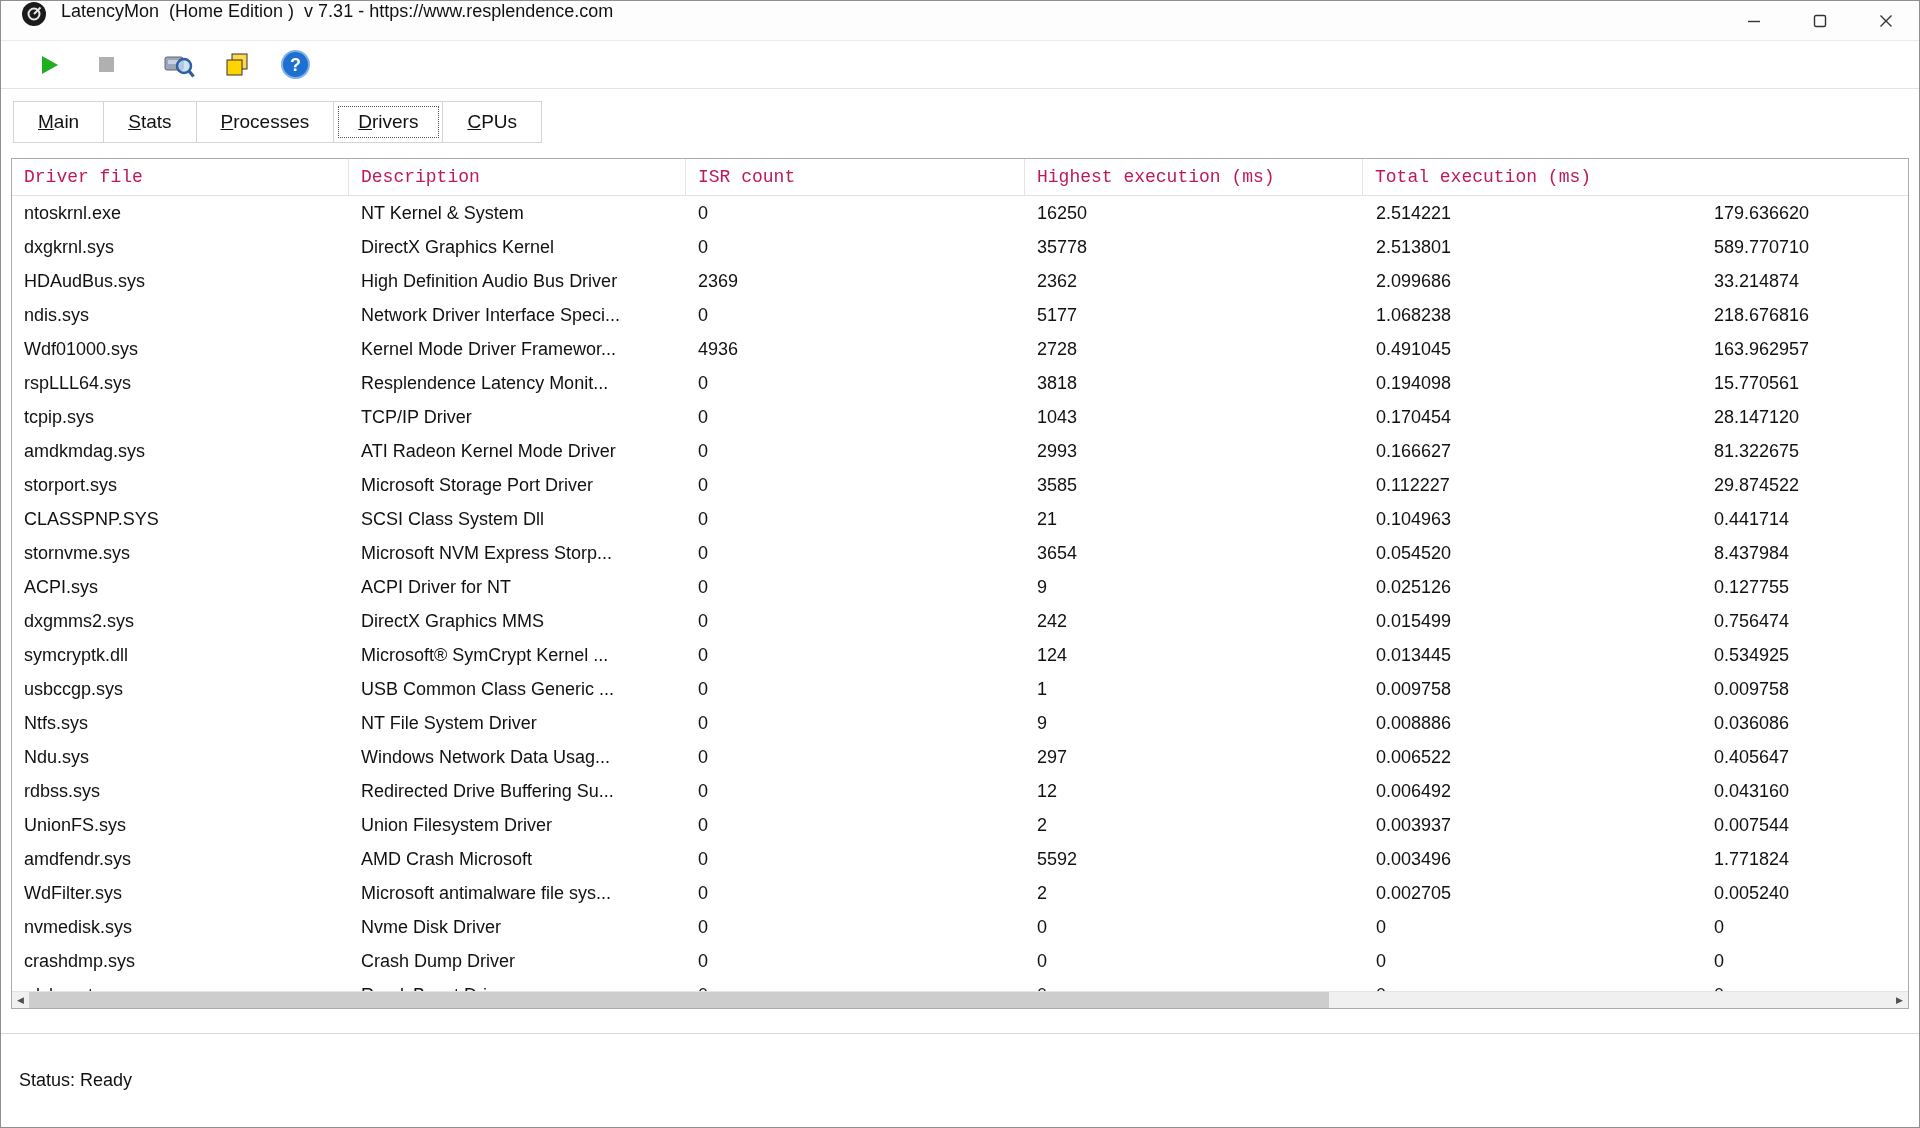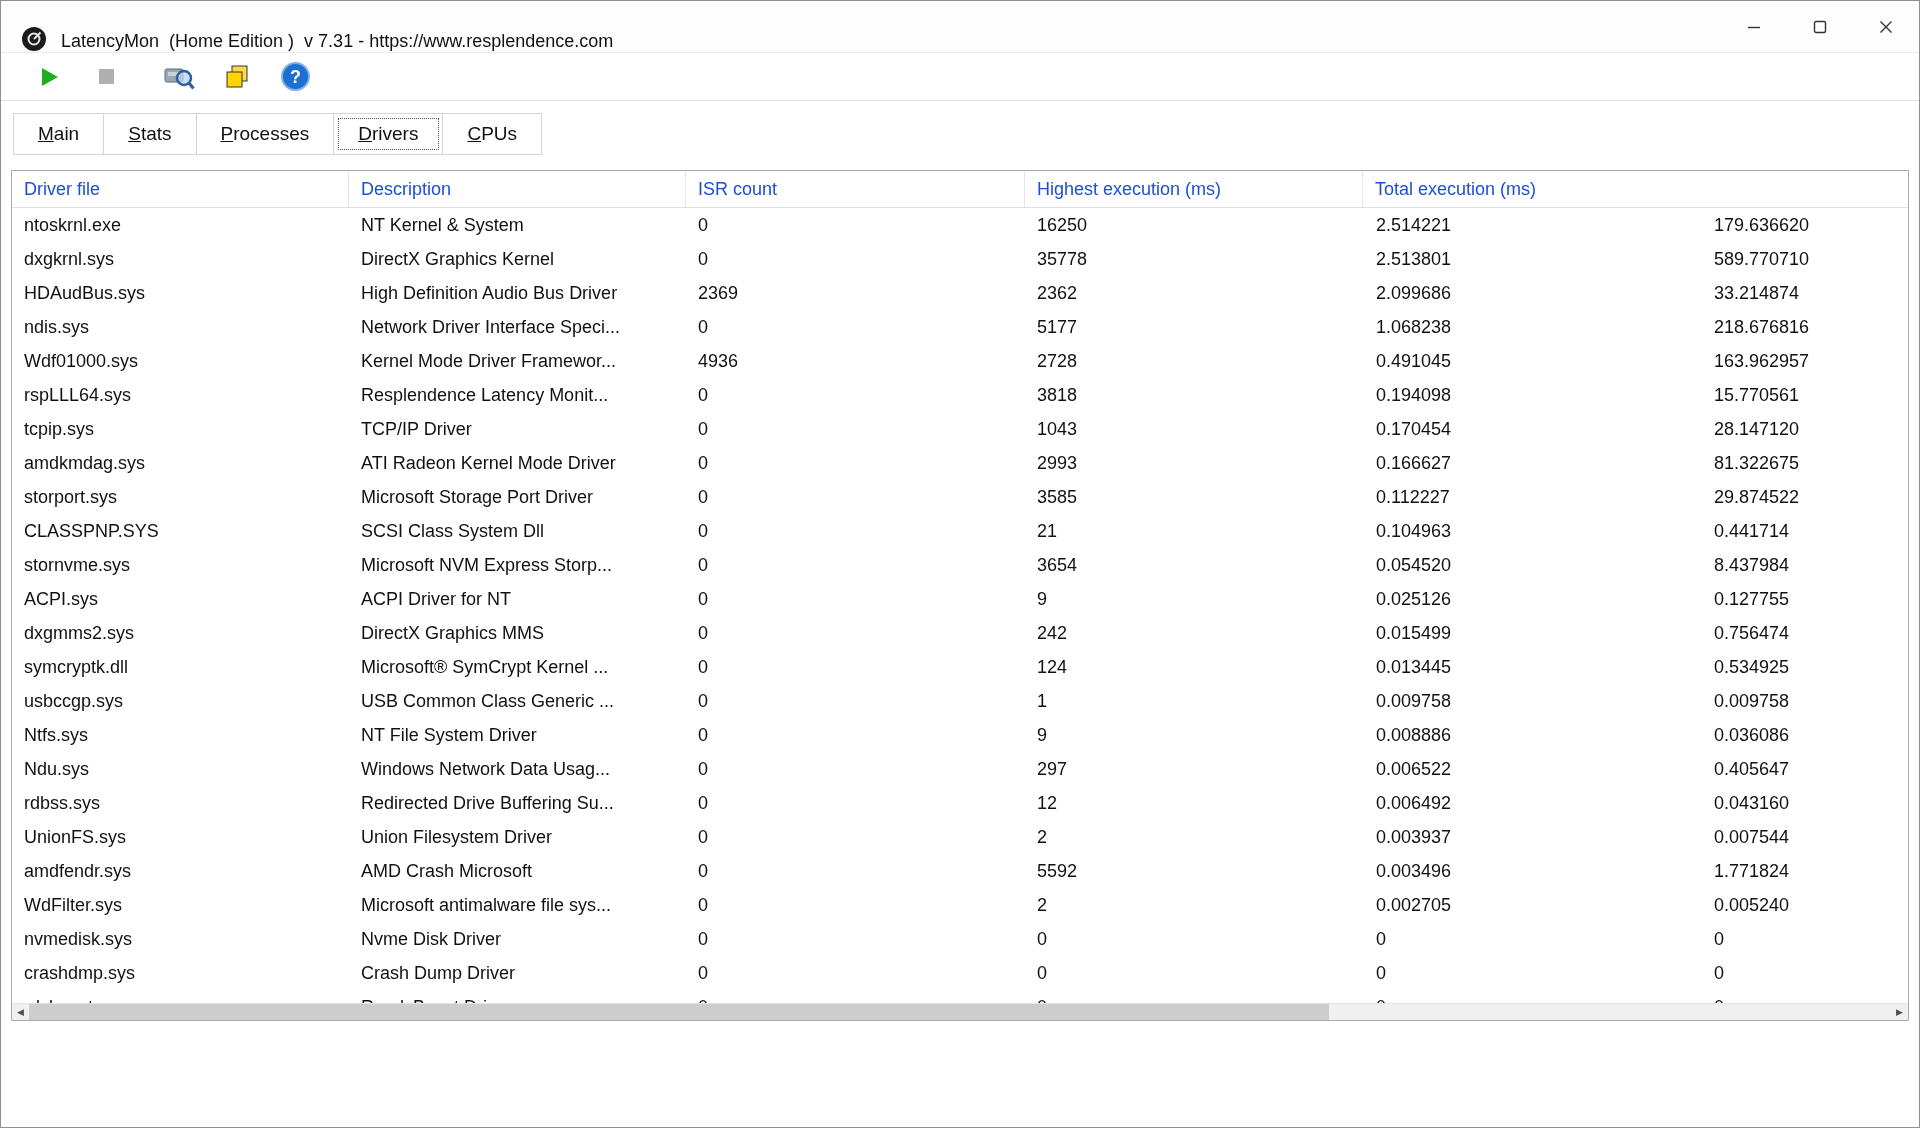--- a/index.html
+++ b/index.html
@@ -2,21 +2,21 @@
 <html><head>
 <meta charset="utf-8">
 <style>
   * { margin:0; padding:0; box-sizing:border-box; }
   html,body { width:1920px; height:1128px; overflow:hidden; }
   body { font-family:"Liberation Sans", sans-serif; background:#e8e8e8; color:#111; }
 
   .window { width:1920px; height:1128px; background:#fff; border:1px solid #8f8f8f; display:flex; flex-direction:column; }
 
   
-  .titlebar { height:52px; background:#fdfdfd; display:flex; align-items:flex-end; flex:0 0 auto; border-bottom:1px solid #ececec; }
+  .titlebar { height:40px; background:#fdfdfd; display:flex; align-items:flex-start; flex:0 0 auto; border-bottom:1px solid #ececec; }
   .app-icon { width:26px; height:26px; margin-left:20px; flex:0 0 auto; }
   .title-text { margin-left:14px; font-size:18px; white-space:pre; color:#111; }
   .win-controls { margin-left:auto; display:flex; height:100%; }
   .win-btn { width:66px; height:100%; display:flex; align-items:center; justify-content:center; cursor:default; }
 
   
   .menubar { height:42px; display:flex; align-items:center; padding-left:10px; border-bottom:1px solid #e3e3e3; font-size:18px; flex:0 0 auto; }
   .menu-item { padding:5px 12px; }
   .u { text-decoration:underline; }
 
@@ -30,21 +30,21 @@
   .tabstrip-row { flex:0 0 auto; padding:12px 0 15px 12px; }
   .tabstrip { display:inline-flex; border:1px solid #d4d4d4;justify-content:space-between; }
   .tab { height:40px; display:flex; align-items:center; padding:0 24px; font-size:19px; border-right:1px solid #d4d4d4; background:#fff; }
   .tab:last-child { border-right:none; }
   .tab.active { outline:1px dotted #555; outline-offset:-5px; }
 
   
   .table-wrap { margin:0 10px; height:851px; border:1px solid #ababab; overflow:hidden; position:relative; background:#fff; flex:0 0 auto; }
   .tbl { width:2260px; }
   .thead { display:flex; height:37px; border-bottom:1px solid #e0e0e0; align-items:stretch; }
-  .th { font-size:18px; padding-left:12px; display:flex; align-items:center; border-right:1px solid #e4e4e4; white-space:nowrap; overflow:hidden; color:#1d4ed8; }
+  .th { font-size:18px; padding-left:12px; display:flex; align-items:center; border-right:1px solid #e4e4e4; white-space:nowrap; overflow:hidden; color:#be185d;font-family:Liberation Mono, monospace; }
   .c0{ width:337px; flex:0 0 337px; } .c1{ width:337px; flex:0 0 337px; }
   .c2{ width:339px; flex:0 0 339px; } .c3{ width:339px; flex:0 0 339px; }
   .c4{ width:338px; flex:0 0 338px; } .c5{ width:570px; flex:0 0 570px; border-right:none; }
   .tbody { height:796px; overflow:hidden; }
   .trow { display:flex; height:34px; align-items:center; }
   .td { font-size:18px; padding-left:12px; white-space:nowrap; overflow:hidden; color:#111; }
 
   
   .hscroll { position:absolute; left:0; right:0; bottom:0; height:17px; background:#f0f0f0; display:flex; align-items:stretch; border-top:1px solid #e4e4e4; }
   .hs-arrow { width:17px; display:flex; align-items:center; justify-content:center; font-size:9px; color:#505050; background:#f0f0f0; }
@@ -372,14 +372,17 @@
     <div class="hscroll">
       <div class="hs-arrow">◀</div>
       <div class="hs-thumb"></div>
       <div style="flex:1"></div>
       <div class="hs-arrow">▶</div>
     </div>
   </div>
 
   <div class="below-gap"></div>
 
+  <div class="statusbar">
+    <span>Status: Ready</span>
+  </div>
 
 </div>
 
 </body></html>

